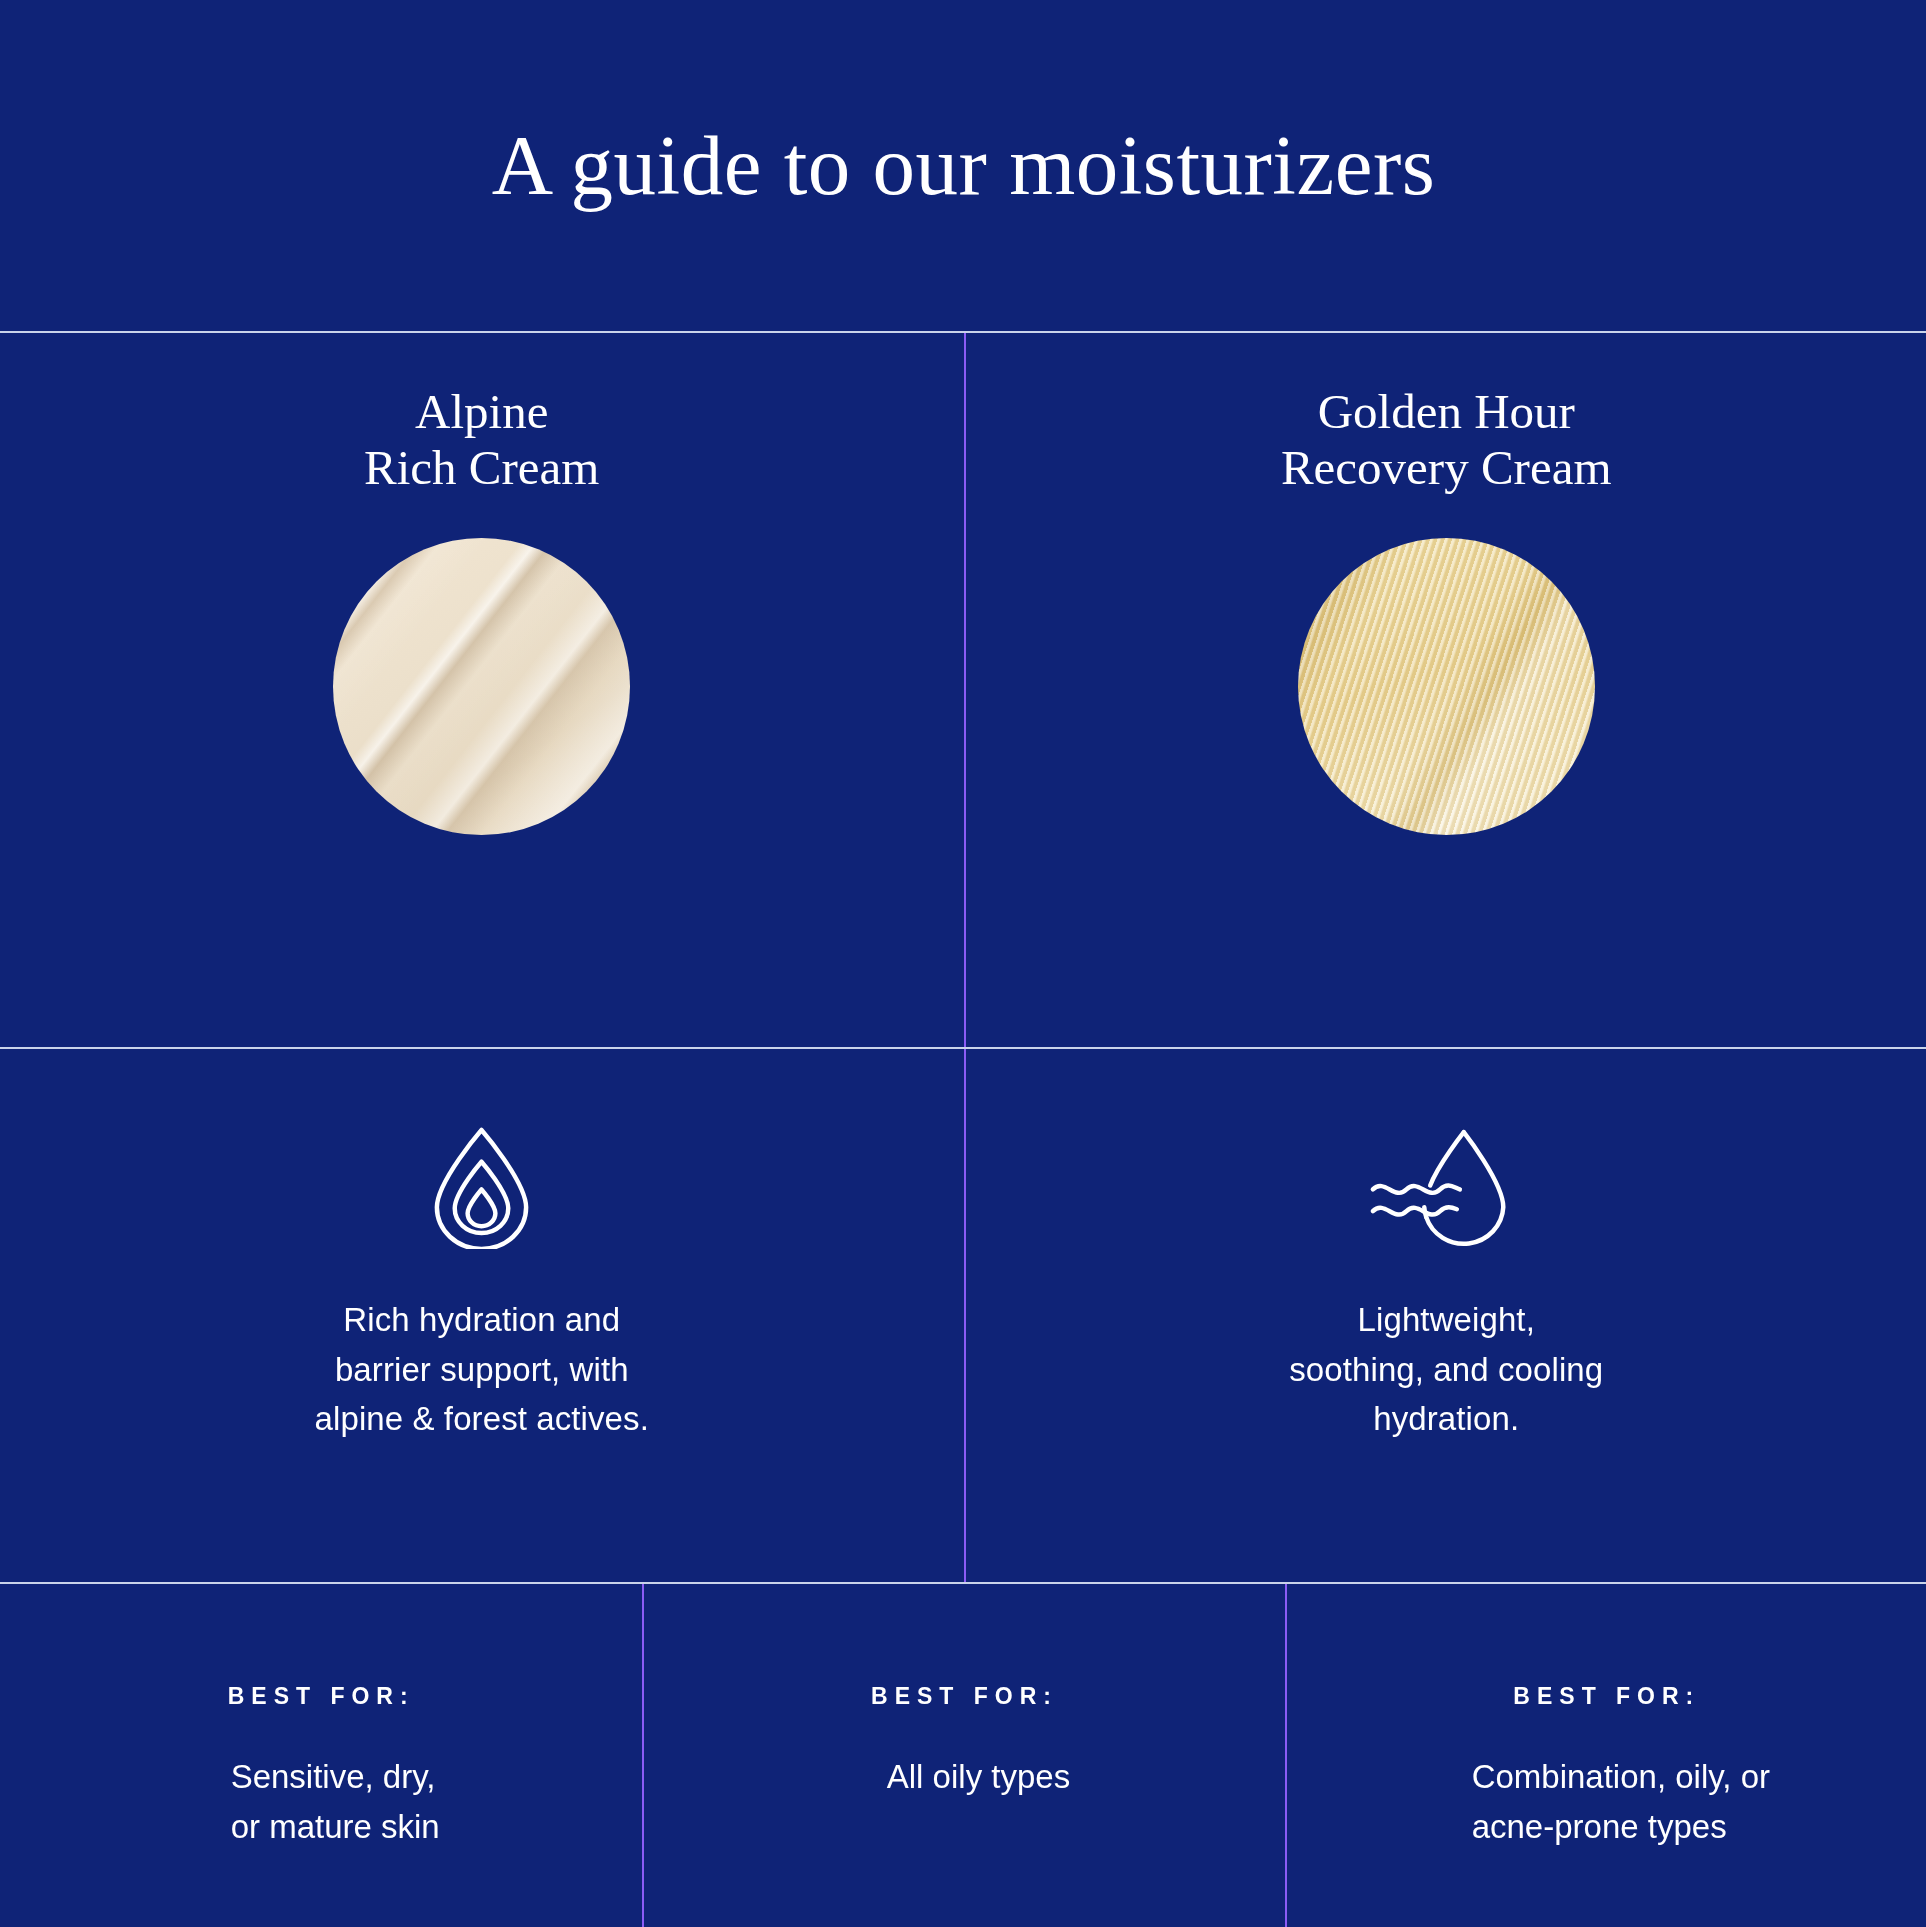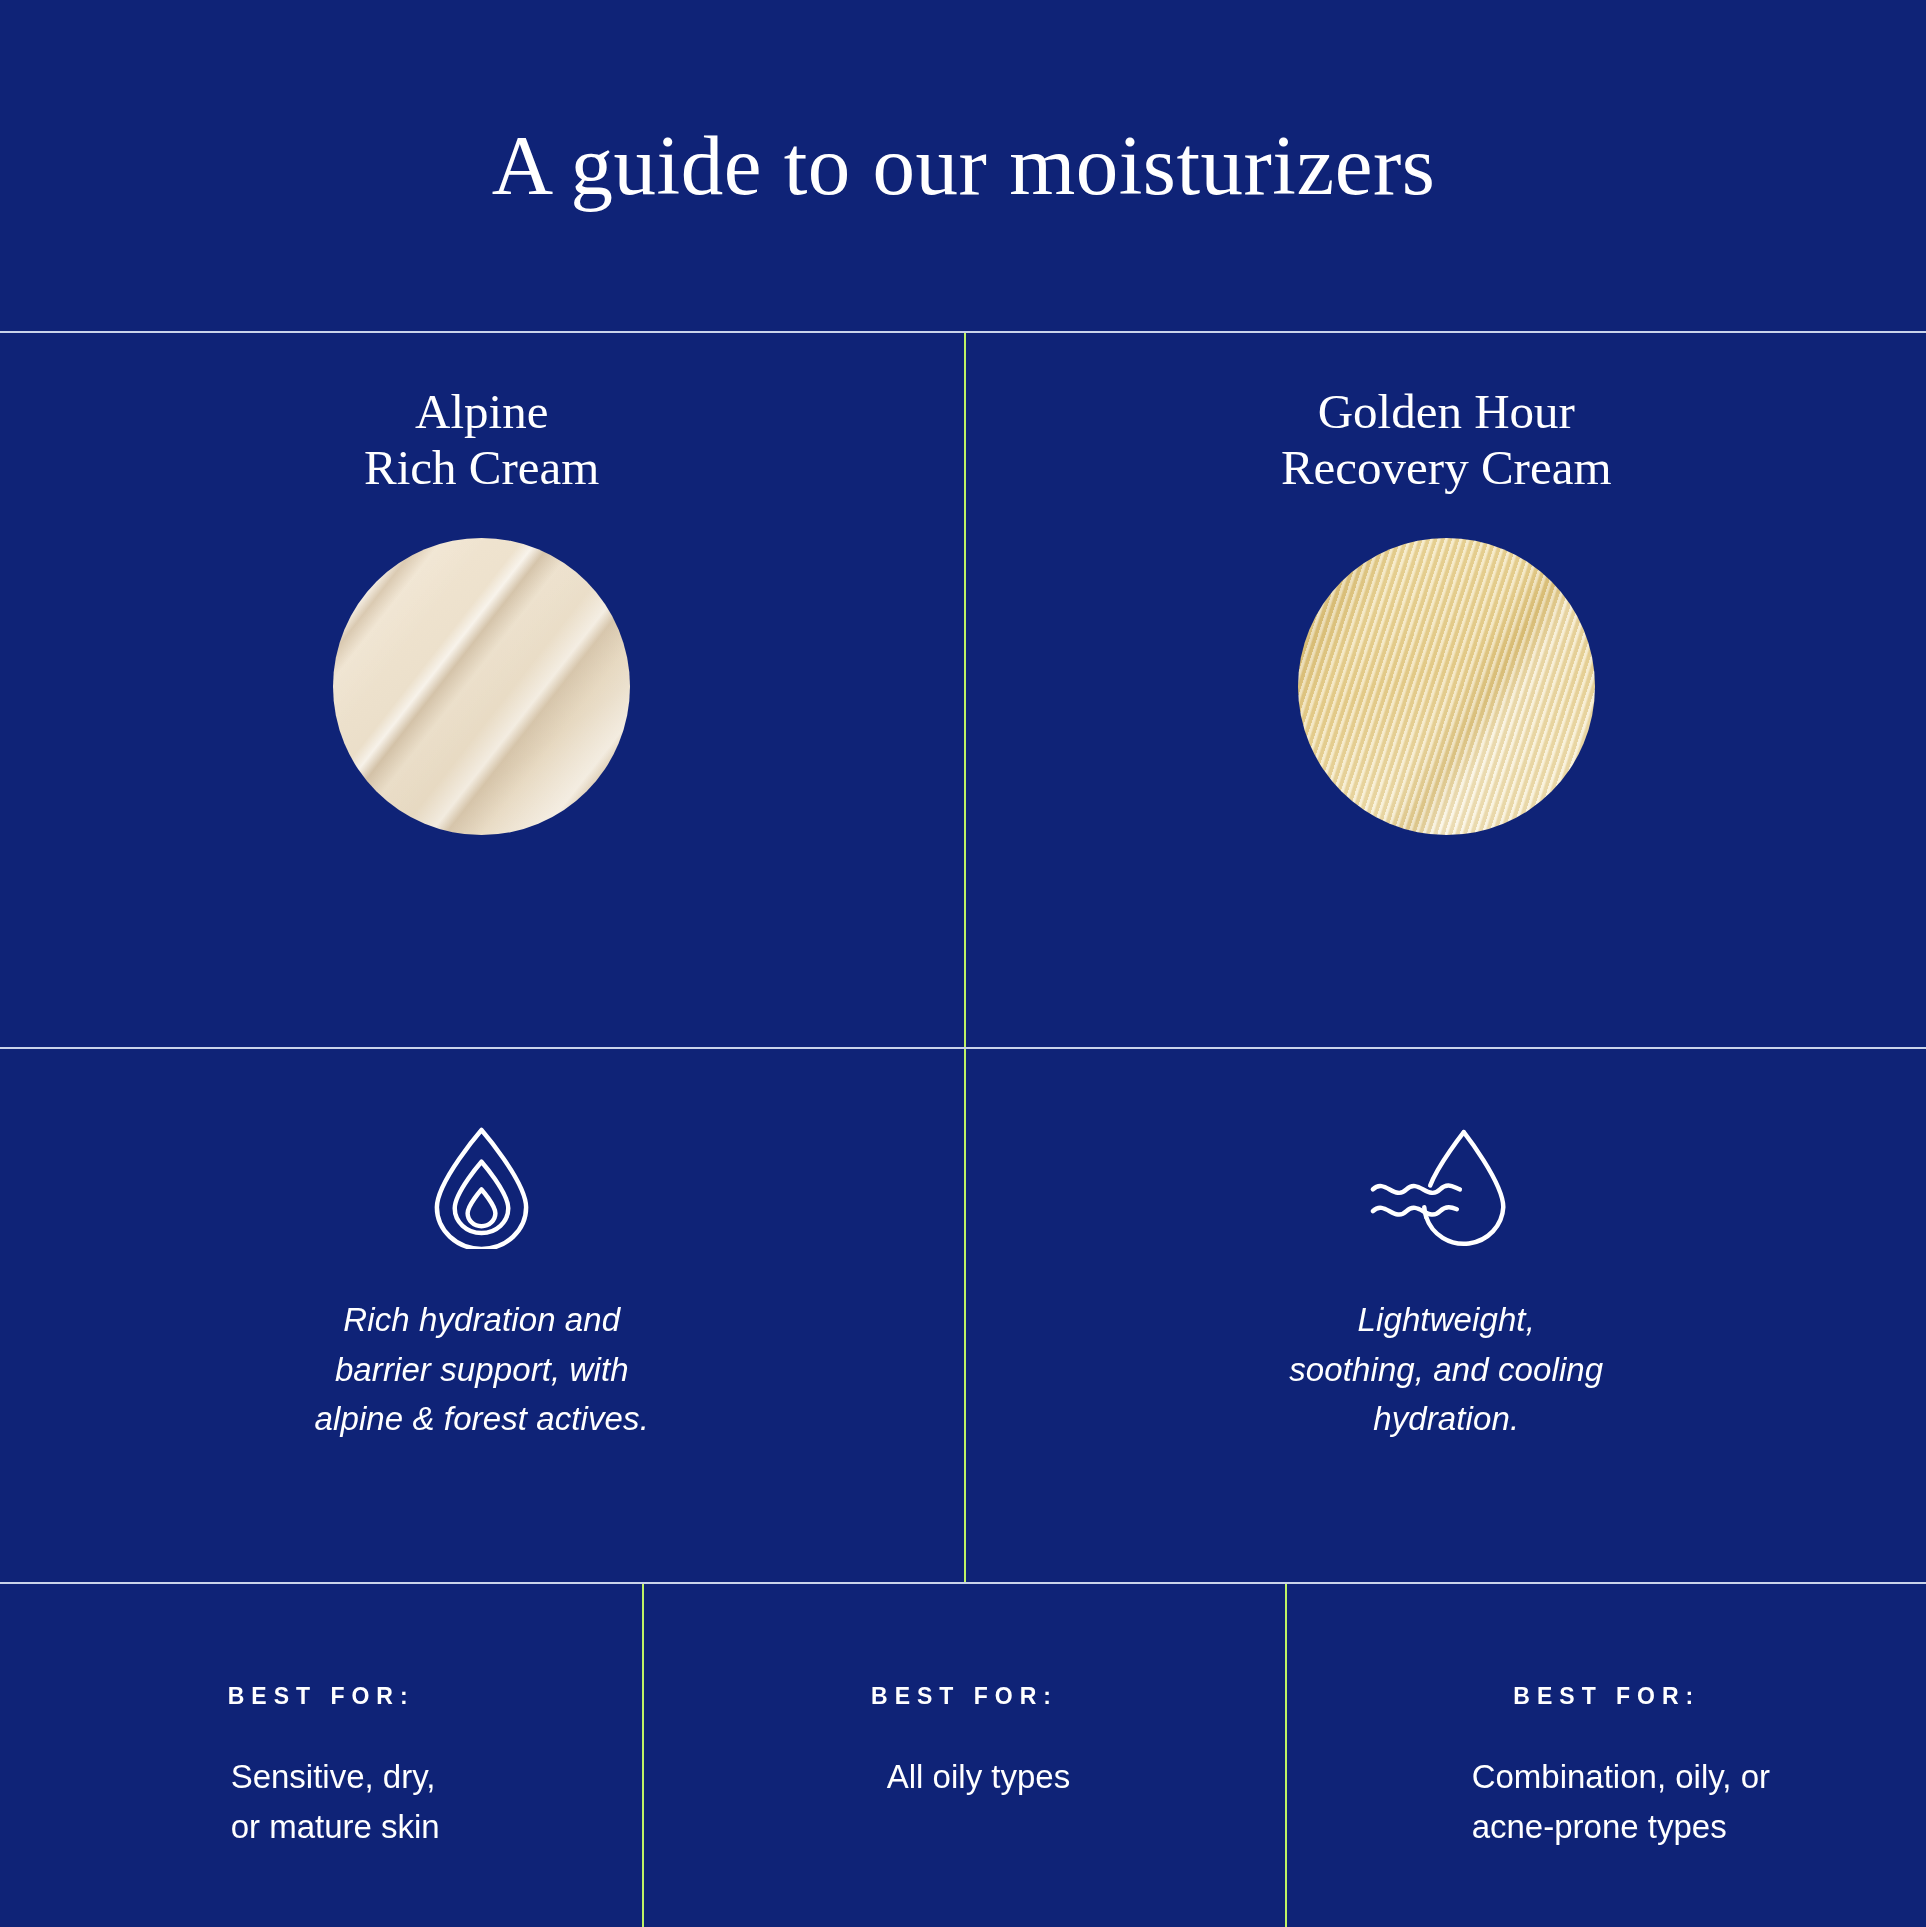--- a/index.html
+++ b/index.html
@@ -44,32 +44,32 @@
   .grid {
     position: relative;
     border-top: 2px solid #c9d3ea;
   }
   .row {
     display: flex;
     width: 100%;
     box-sizing: border-box;
   }
   .row-products { height: 714px; }
-  .row-benefits { height: 535px; border-top: 2px solid #c9d3ea; font-style: italic; }
+  .row-benefits { height: 535px; border-top: 2px solid #c9d3ea; }
   .row-bestfor  { height: 386px; border-top: 2px solid #c9d3ea; }
 
   .cell {
     flex: 1 1 33.3333%;
     position: relative;
     box-sizing: border-box;
     display: flex;
     flex-direction: column;
     align-items: center;
   }
-  .cell + .cell { border-left: 2px solid #bef264; }
+  .cell + .cell { border-left: 2px solid #8b5cf6; }
 
   
   .product-name {
     font-family: "Liberation Serif", serif;
     font-size: 49px;
     line-height: 1.14;
     font-weight: 400;
     text-align: center;
     margin-top: 51px;
     white-space: pre-line;

